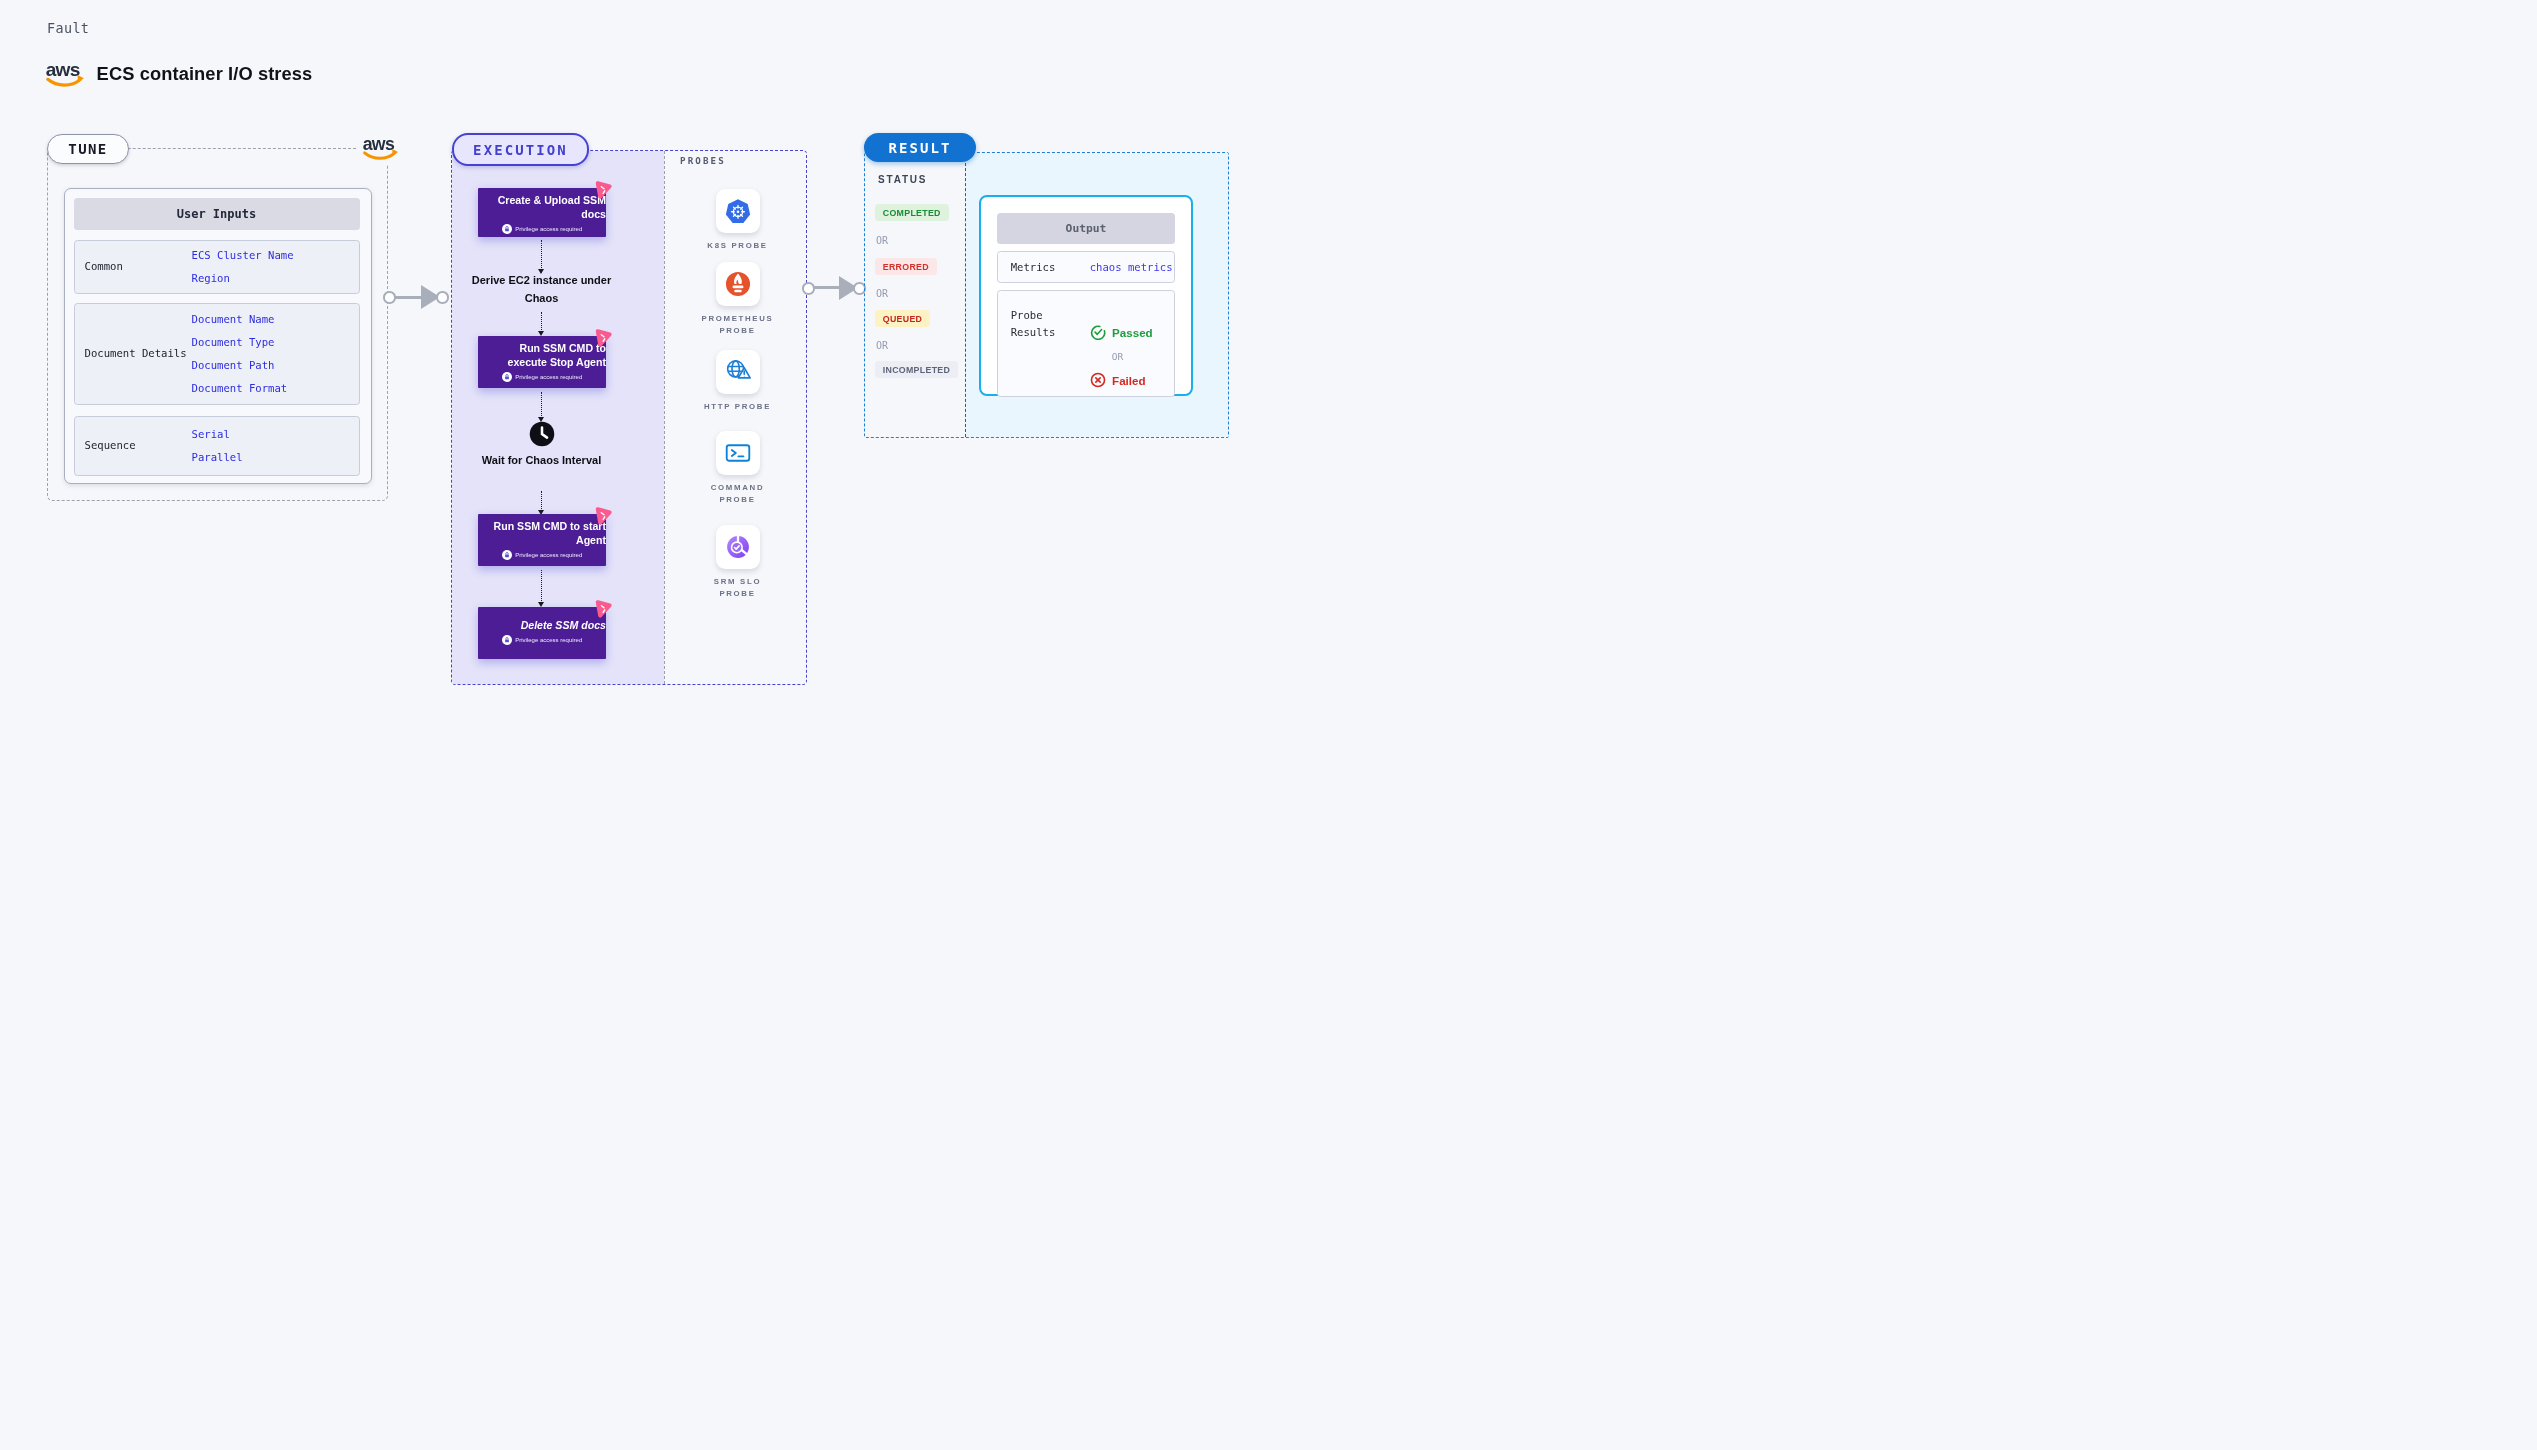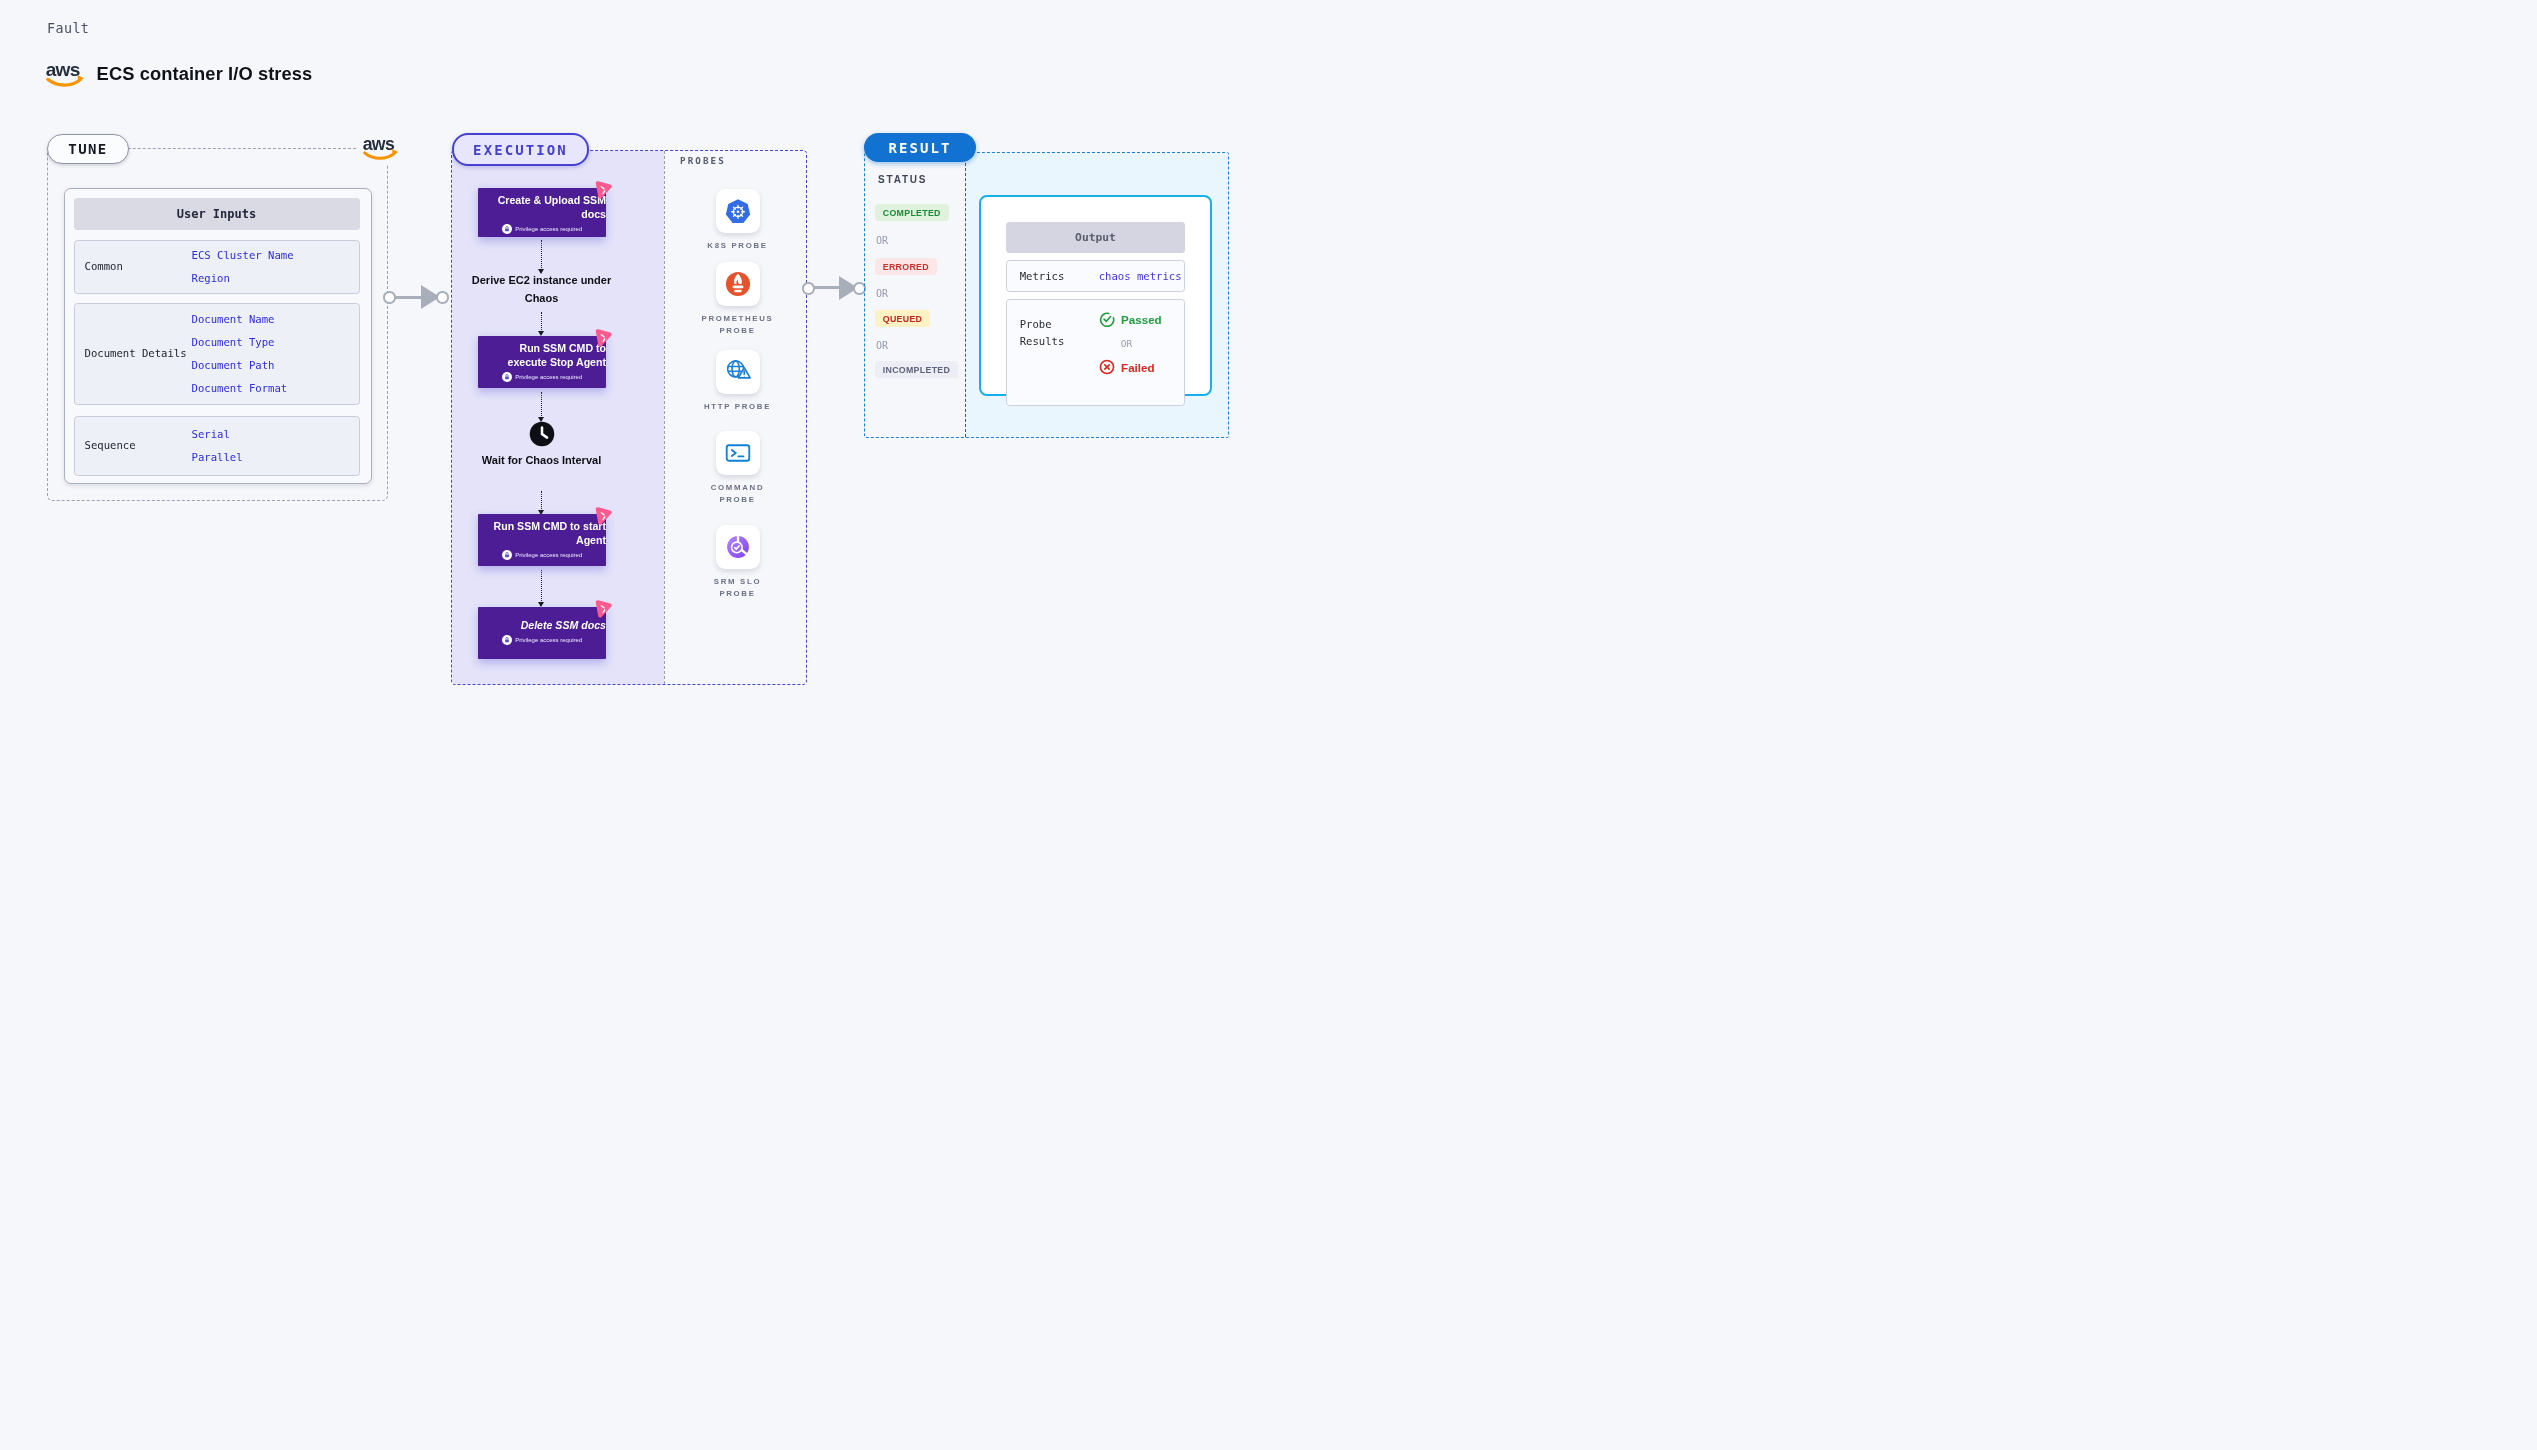--- a/index.html
+++ b/index.html
@@ -81,34 +81,34 @@
                 letter-spacing:1.8px;color:#3f4556;}
   .badge{position:absolute;left:875px;padding:3.5px 7.8px;border-radius:3.5px;font-weight:bold;
          font-size:8.8px;letter-spacing:0.3px;}
   .badge.completed{top:204px;color:#1b8a34;background:#def2de;}
   .badge.errored{top:258px;color:#d3302c;background:#fbe7e7;}
   .badge.queued{top:310px;color:#c4251d;background:#fdf2c4;}
   .badge.incompleted{top:361px;color:#5d6378;background:#edeef5;}
   .or-status{position:absolute;left:876px;font-family:"DejaVu Sans Mono",monospace;
              font-size:10px;color:#959bb0;}
 
-  .output-box{position:absolute;left:979px;top:195px;width:233px;height:201px;background:#fff;
-              border:2.1px solid #17b0e8;border-radius:8px;box-sizing:border-box;padding:25px;}
+  .output-box{position:absolute;left:979px;top:195px;width:214px;height:201px;background:#fff;
+              border:2.1px solid #17b0e8;border-radius:8px;box-sizing:border-box;padding:16px;}
   .out-header{height:31px;background:#d5d5e1;border-radius:3.5px;display:flex;align-items:center;
               justify-content:center;font-family:"DejaVu Sans Mono",monospace;font-weight:bold;
               font-size:11.3px;color:#5c6170;}
   .out-row{border:1.1px solid #ccd1dd;border-radius:3.5px;background:#fafbfe;margin-top:7px;box-sizing:border-box;}
   .out-metrics{height:32px;display:flex;align-items:center;}
   .out-label{font-family:"DejaVu Sans Mono",monospace;font-size:10.6px;color:#272b36;
              padding-left:12.7px;width:79px;box-sizing:content-box;line-height:17px;}
   .out-value{font-family:"DejaVu Sans Mono",monospace;font-size:10.6px;color:#4136e8;text-align:right;}
   .out-probe{height:107px;display:flex;}
   .out-probe .out-label{padding-top:15.5px;width:79px;}
   .pr-col{flex:1;display:flex;flex-direction:column;padding-top:11.3px;}
-  .pr-item{display:flex;align-items:center;gap:6.4px;font-weight:bold;font-size:11.6px;}
+  .pr-item{display:flex;align-items:center;gap:6.4px;font-weight:bold;font-size:11.6px;margin-top:22px;}
   .pr-item.pass{color:#1f9d3d;}
   .pr-item.fail{color:#d6281f;margin-top:10.6px;}
   .pr-or{font-family:"DejaVu Sans Mono",monospace;font-size:9.5px;color:#959bb0;margin:10.6px 0 0 22px;}
 </style>
 </head>
 <body>
 
 <div id="canvas">
 
   <div class="fault-label">Fault</div>

